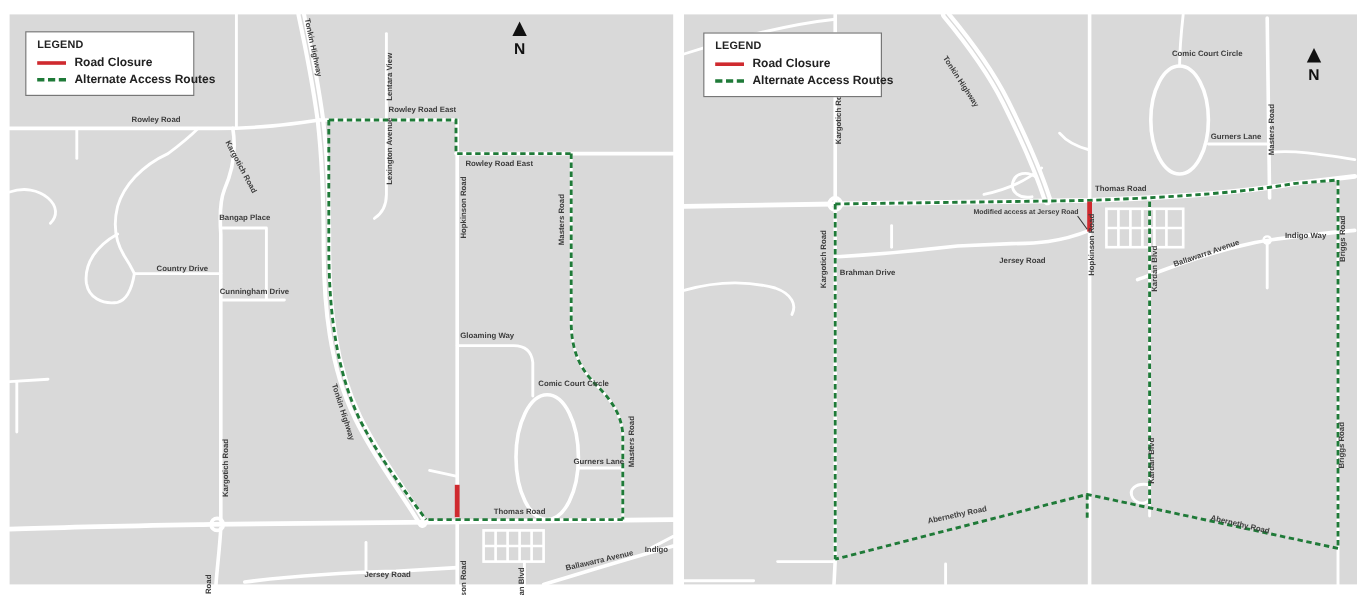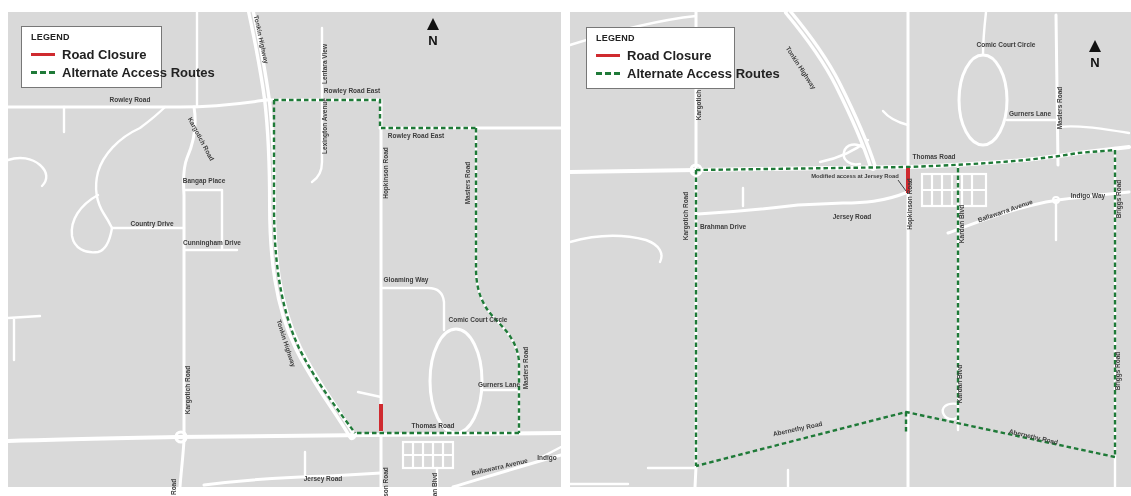--- a/index.html
+++ b/index.html
@@ -18,21 +18,21 @@
   .route{stroke:#1f7a38;stroke-width:2.4;fill:none;stroke-dasharray:4.5 3;stroke-linecap:butt;}
   .closure{stroke:#cf2a2f;stroke-width:4;fill:none;stroke-linecap:butt;}
   .lbl{font-family:"Liberation Sans",sans-serif;font-size:6.5px;font-weight:bold;fill:#3d3d3d;text-anchor:middle;}
   .lbl-sm{font-size:5.8px;}
   .north-n{font-family:"Liberation Sans",sans-serif;font-size:13px;font-weight:bold;fill:#111;text-anchor:middle;}
   .legend{position:absolute;background:#ffffff;border:1px solid #777;padding:5px 8px 7px 9px;z-index:5;}
   #left-panel .legend{left:21px;top:26px;width:122px;}
   #right-panel .legend{left:18px;top:27px;width:130px;}
   .legend-title{font-size:9px;font-weight:bold;color:#222;margin-bottom:5px;letter-spacing:.2px;}
   .legend-item{display:flex;align-items:center;gap:7px;margin-top:3px;}
-  .legend-item span.txt{font-size:13px;font-weight:bold;color:#222;white-space:nowrap;}
+  .legend-item span.txt{font-size:10px;font-weight:bold;color:#222;white-space:nowrap;}
   .swatch{display:inline-block;width:24px;height:0;flex:none;}
   .swatch.closure-sw{border-top:3px solid #cf2a2f;}
   .swatch.alt-sw{border-top:3px dashed #1f7a38;}
 </style>
 </head>
 <body>
 
 <div class="canvas">
 
   <div class="map-panel" id="left-panel">

